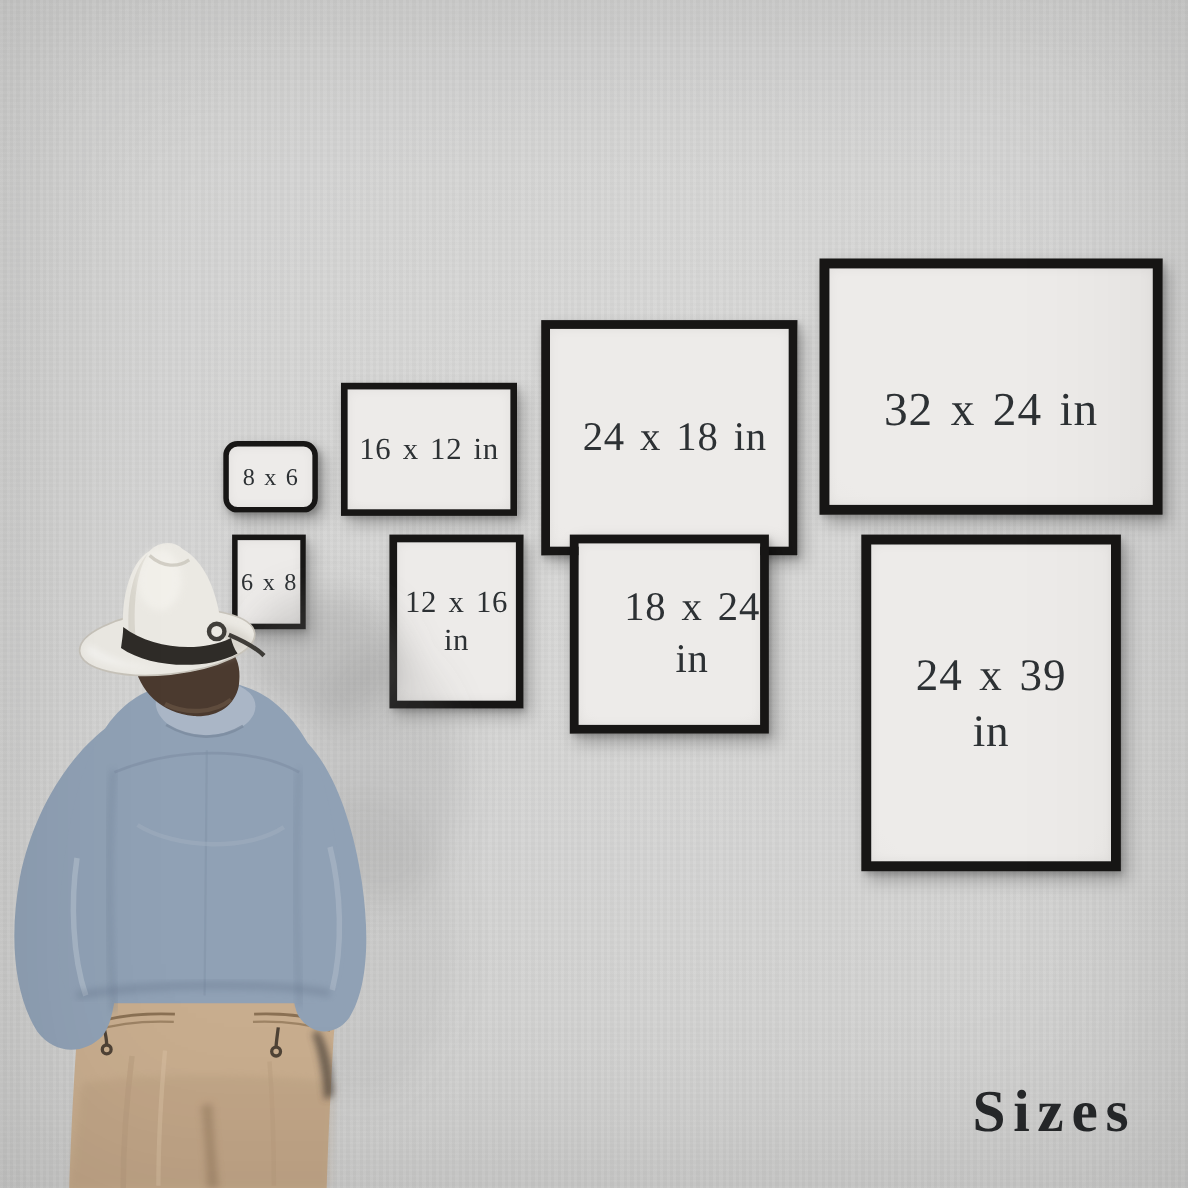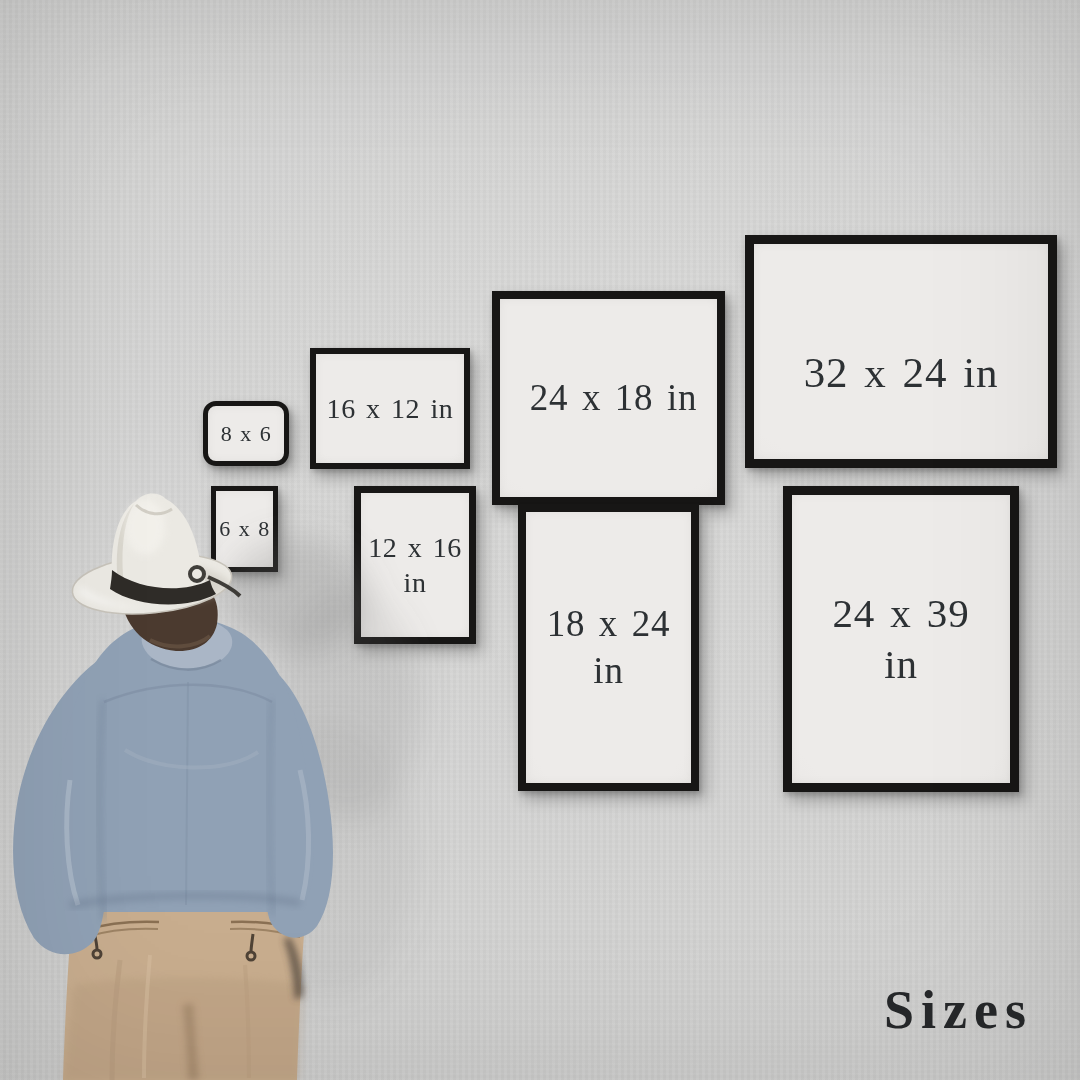--- a/index.html
+++ b/index.html
@@ -36,21 +36,21 @@
   .f1{left:203px;top:401px;width:86px;height:65px;border-width:5px;border-radius:13px;}
   .f1 .label{font-size:22px;}
   .f2{left:211px;top:486px;width:67px;height:86px;border-width:5px;}
   .f2 .label{font-size:22px;}
   .f3{left:310px;top:348px;width:160px;height:121px;border-width:6px;}
   .f3 .label{font-size:28px;}
   .f4{left:328px;top:486px;width:122px;height:158px;border-width:7px;margin-left:26px;}
   .f4 .label{font-size:28px;}
   .f5{left:492px;top:291px;width:233px;height:214px;border-width:8px;padding-left:10px;}
   .f5 .label{font-size:37px;}
-  .f6{left:518px;top:504px;width:181px;height:287px;border-width:8px;}
+  .f6{left:518px;top:486px;width:181px;height:181px;border-width:8px;justify-content:flex-end;}
   .f6 .label{font-size:37px;}
   .f7{left:745px;top:235px;width:312px;height:233px;border-width:9px;}
   .f7 .label{font-size:43px;margin-top:43px;}
   .f8{left:783px;top:486px;width:236px;height:306px;border-width:9px;}
   .f8 .label{font-size:41px;}
   .man{position:absolute;inset:0;pointer-events:none;}
   .sizes{
     position:absolute;right:47px;top:979px;
     font-size:54px;font-weight:700;letter-spacing:7px;
     color:var(--title-text,#26282a);

